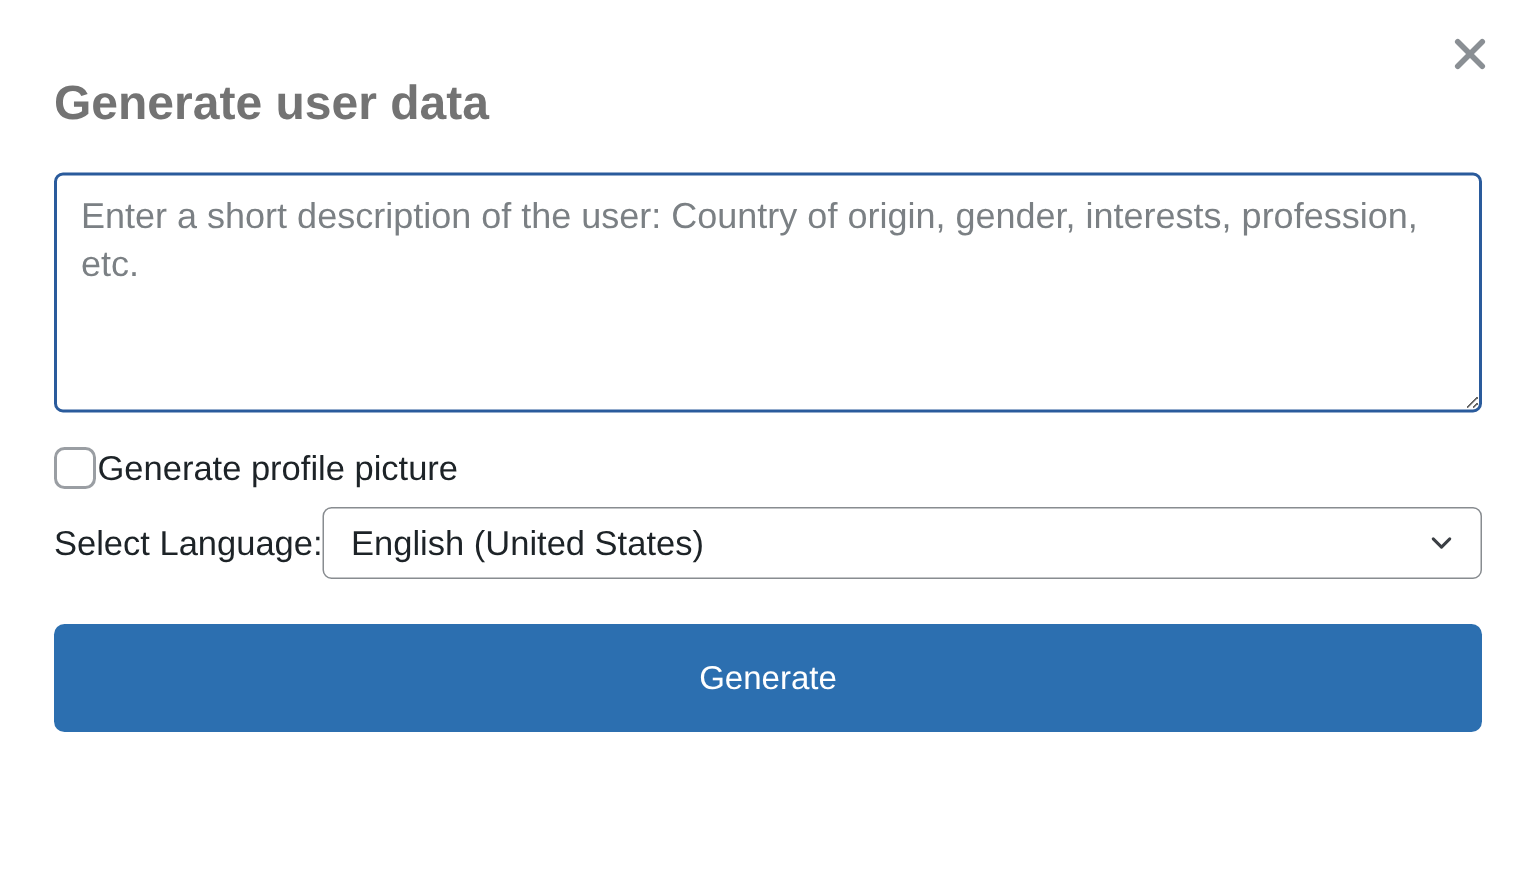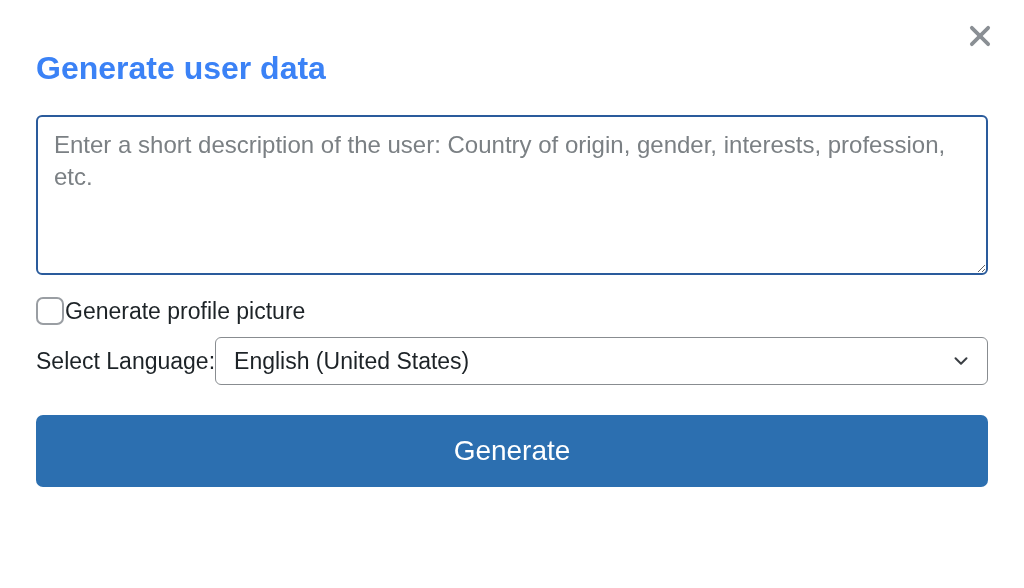--- a/index.html
+++ b/index.html
@@ -28,21 +28,21 @@
       cursor: pointer;
       color: #8a8f94;
     }
     .close-btn svg {
       width: 28px;
       height: 28px;
     }
     .dialog-title {
       font-size: 32px;
       font-weight: 700;
-      color: #3b82f6;
+      color: #737373;
       margin-bottom: 28px;
     }
     .desc-textarea {
       width: 100%;
       height: 160px;
       border: 2px solid #2a5b9c;
       border-radius: 6px;
       padding: 12px 16px;
       font-size: 24px;
       font-family: inherit;
@@ -118,21 +118,21 @@
       color: #1d2327;
     }
     .generate-btn {
       width: 100%;
       margin-top: 30px;
       height: 72px;
       background: #2c6fb0;
       border: none;
       border-radius: 7px;
       color: #fff;
-      font-size: 28px;
+      font-size: 22px;
       font-weight: 400;
       cursor: pointer;
       display: flex;
       align-items: center;
       justify-content: center;
     }
   </style>
 </head>
 <body>
 

